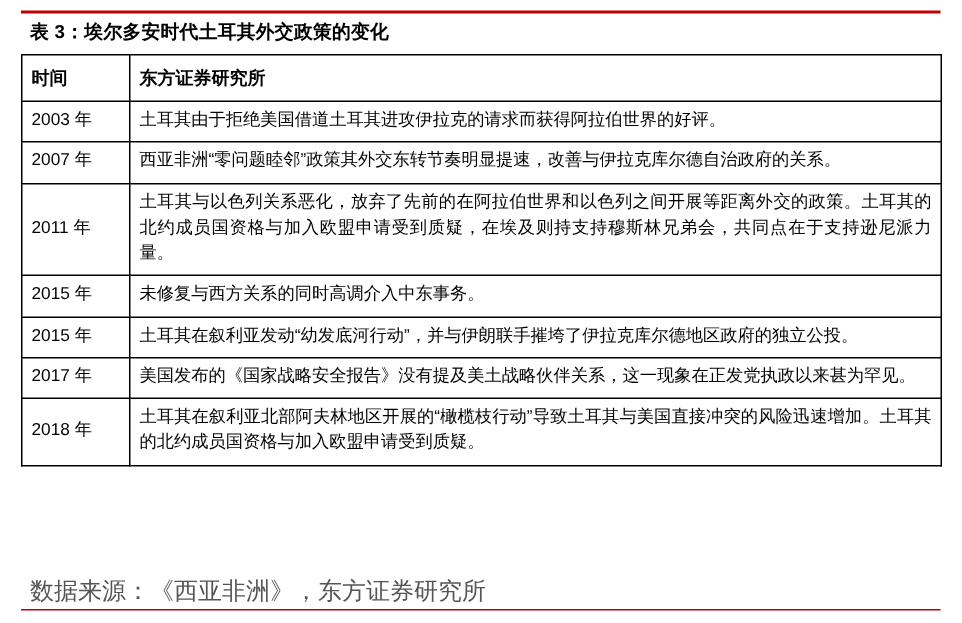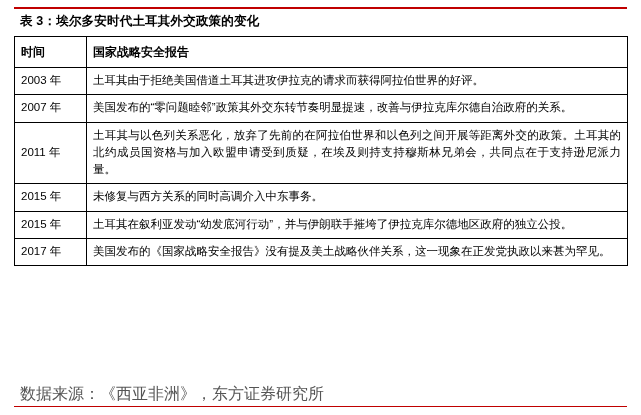--- a/index.html
+++ b/index.html
@@ -98,48 +98,52 @@
   <div class="title">表 3：埃尔多安时代土耳其外交政策的变化</div>
 
   <table class="data">
     <colgroup>
       <col class="c1">
       <col class="c2">
     </colgroup>
     <thead>
       <tr>
         <th>时间</th>
-        <th>国家战略安全报告</th>
+        <th>东方证券研究所</th>
       </tr>
     </thead>
     <tbody>
       <tr>
         <td class="time">2003 年</td>
         <td class="desc">土耳其由于拒绝美国借道土耳其进攻伊拉克的请求而获得阿拉伯世界的好评。</td>
       </tr>
       <tr>
         <td class="time">2007 年</td>
-        <td class="desc">美国发布的“零问题睦邻”政策其外交东转节奏明显提速，改善与伊拉克库尔德自治政府的关系。</td>
+        <td class="desc">西亚非洲“零问题睦邻”政策其外交东转节奏明显提速，改善与伊拉克库尔德自治政府的关系。</td>
       </tr>
       <tr>
         <td class="time">2011 年</td>
         <td class="desc">土耳其与以色列关系恶化，放弃了先前的在阿拉伯世界和以色列之间开展等距离外交的政策。土耳其的北约成员国资格与加入欧盟申请受到质疑，在埃及则持支持穆斯林兄弟会，共同点在于支持逊尼派力量。</td>
       </tr>
       <tr>
         <td class="time">2015 年</td>
         <td class="desc">未修复与西方关系的同时高调介入中东事务。</td>
       </tr>
       <tr>
         <td class="time">2015 年</td>
         <td class="desc">土耳其在叙利亚发动“幼发底河行动”，并与伊朗联手摧垮了伊拉克库尔德地区政府的独立公投。</td>
       </tr>
       <tr>
         <td class="time">2017 年</td>
         <td class="desc">美国发布的《国家战略安全报告》没有提及美土战略伙伴关系，这一现象在正发党执政以来甚为罕见。</td>
       </tr>
+      <tr>
+        <td class="time">2018 年</td>
+        <td class="desc">土耳其在叙利亚北部阿夫林地区开展的“橄榄枝行动”导致土耳其与美国直接冲突的风险迅速增加。土耳其的北约成员国资格与加入欧盟申请受到质疑。</td>
+      </tr>
     </tbody>
   </table>
 
   <div class="source">数据来源：《西亚非洲》，东方证券研究所</div>
 
   <div class="bottom-rule"></div>
 
 </div>
 
 </body></html>

